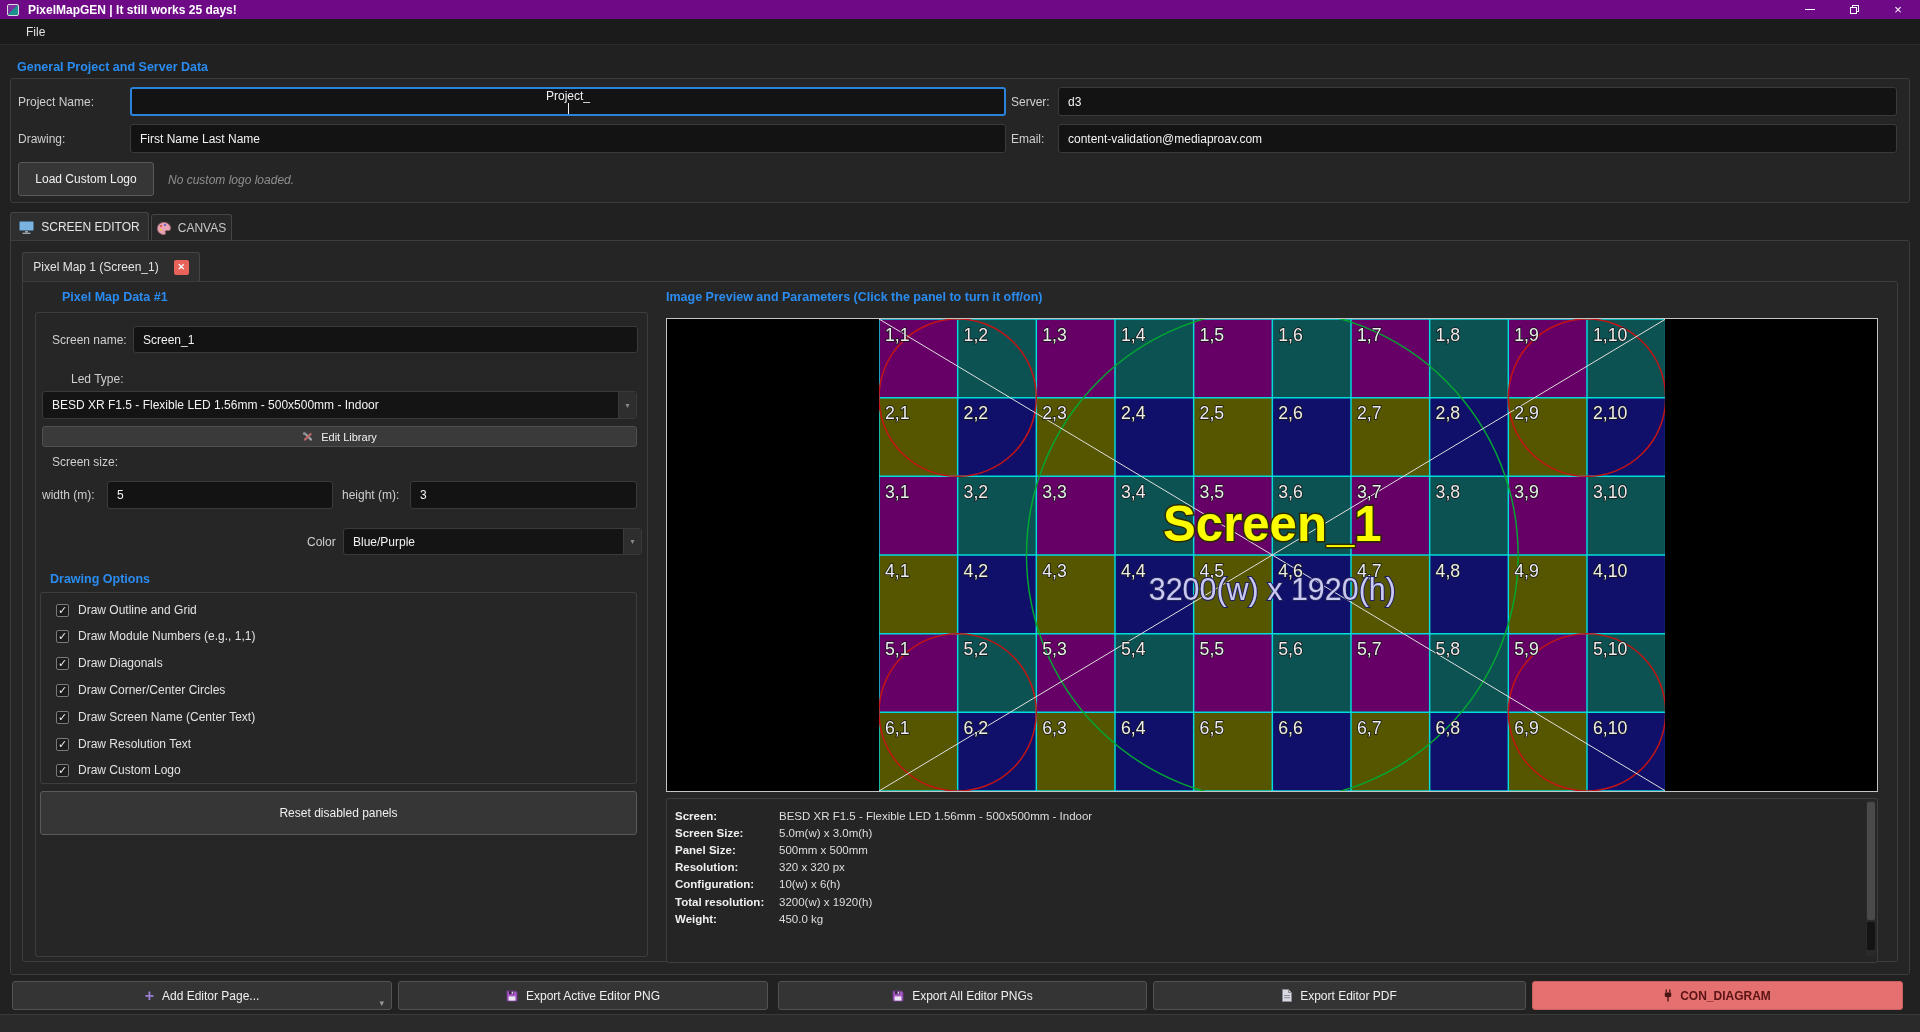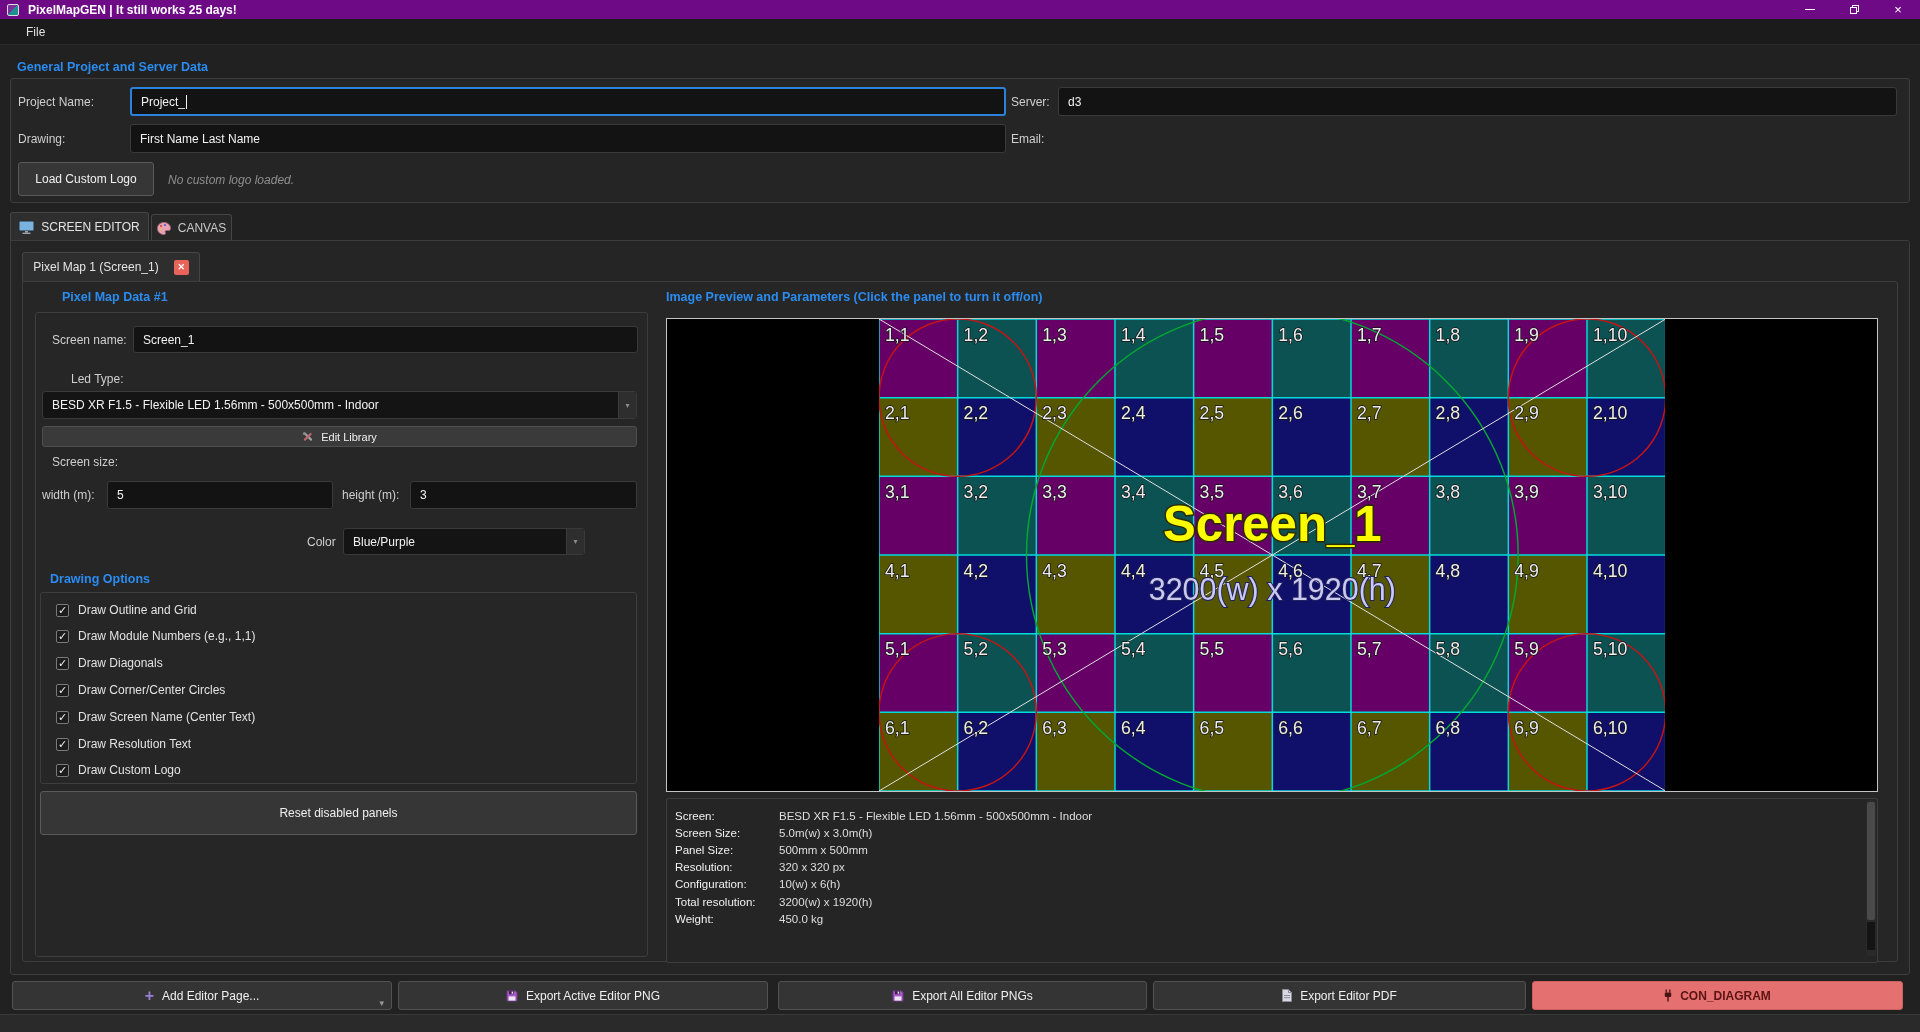--- a/index.html
+++ b/index.html
@@ -49,21 +49,21 @@
   .optlabel{color:#e2e2e2;}
   
   .preview{position:absolute;left:666px;top:318px;width:1212px;height:474px;background:#000;border:1px solid #c4c4c4;display:flex;align-items:center;justify-content:center;overflow:hidden;}
   .pmap-svg{height:100%;aspect-ratio:1600/960;display:block;}
   .mod{font-family:"Liberation Sans",sans-serif;font-size:36px;fill:#ededed;stroke:#141414;stroke-width:3px;paint-order:stroke;}
   .ptitle{font-family:"Liberation Sans",sans-serif;font-size:100px;font-weight:bold;fill:#fcfc00;stroke:#2a2a00;stroke-width:6px;paint-order:stroke;}
   .pres{font-family:"Liberation Sans",sans-serif;font-size:62px;fill:#c9c9f2;stroke:#23235c;stroke-width:4px;paint-order:stroke;}
   
   .infobox{position:absolute;left:666px;top:798px;width:1212px;height:165px;border:1px solid #3d3d3d;border-radius:2px;background:#252525;padding:8px 0 0 8px;}
   .inforow{display:flex;height:17.2px;align-items:center;font-size:11.5px;}
-  .inforow .il{width:104px;font-weight:normal;color:#f0f0f0;}
+  .inforow .il{width:104px;font-weight:bold;color:#f0f0f0;}
   .inforow .iv{color:#dedede;}
   .vscroll{position:absolute;left:1866px;top:800px;width:10px;height:156px;background:#2a2a2a;border-radius:2px;}
   .vthumb{position:absolute;left:1px;top:2px;width:8px;height:118px;background:#4a4a4a;border-radius:2px;}
   .vdark{position:absolute;left:1px;top:122px;width:8px;height:28px;background:#141414;}
   
   .fbtn{position:absolute;top:981px;height:29px;background:#343434;border:1px solid #525252;border-radius:3px;color:#f0f0f0;display:flex;align-items:center;justify-content:center;gap:8px;}
   .fbtn .corner{position:absolute;right:7px;bottom:1px;color:#9a9a9a;font-size:9px;}
   .fbtn.danger{background:#e57070;border-color:#c95f5f;color:#5a1414;font-weight:bold;}
   .plus{color:#9b7fd4;font-size:16px;font-weight:bold;line-height:14px;}
   .footerstrip{position:absolute;left:0;top:1014px;width:1920px;height:18px;background:#2a2a2a;border-top:1px solid #3a3a3a;}
@@ -95,34 +95,37 @@
 
   <div class="menubar">
     <div class="menuitem">File</div>
   </div>
 
   <div class="bluehead" style="left:17px;top:60px;">General Project and Server Data</div>
 
   <div class="groupbox" style="left:10px;top:78px;width:1900px;height:125px;"></div>
 
   <div class="flabel" style="left:18px;top:95px;">Project Name:</div>
-  <div class="tinput focused" style="left:130px;top:87px;width:876px;height:29px;">
+  <div class="tinput focused" style="left:130px;top:87px;width:876px;height:29px;flex-direction:column;">
     <span>Project_</span>
       <span class="caret"></span>
   </div>
   <div class="flabel" style="left:1011px;top:95px;">Server:</div>
   <div class="tinput" style="left:1058px;top:87px;width:839px;height:29px;">
     <span>d3</span>
   </div>
 
   <div class="flabel" style="left:18px;top:132px;">Drawing:</div>
   <div class="tinput" style="left:130px;top:124px;width:876px;height:29px;">
     <span>First Name Last Name</span>
   </div>
   <div class="flabel" style="left:1011px;top:132px;">Email:</div>
+  <div class="tinput" style="left:1058px;top:124px;width:839px;height:29px;">
+    <span>content-validation@mediaproav.com</span>
+  </div>
 
   <div class="btn" style="left:18px;top:162px;width:136px;height:34px;">Load Custom Logo</div>
   <div class="muted" style="left:168px;top:173px;">No custom logo loaded.</div>
 
   <div class="tab active" style="left:10px;top:212px;width:139px;">
     <svg class="icon" width="15" height="13" viewBox="0 0 15 13">
         <rect x="0.5" y="0.5" width="14" height="9" rx="1" fill="#7ab3e0" stroke="#49708f"></rect>
         <rect x="6" y="10" width="3" height="1.6" fill="#9aa2aa"></rect>
         <rect x="3.5" y="11.6" width="8" height="1.4" fill="#9aa2aa"></rect>
       </svg>
@@ -173,21 +176,21 @@
   <div class="flabel" style="left:42px;top:488px;">width (m):</div>
   <div class="tinput" style="left:107px;top:481px;width:226px;height:28px;">
     <span>5</span>
   </div>
   <div class="flabel" style="left:342px;top:488px;">height (m):</div>
   <div class="tinput" style="left:410px;top:481px;width:227px;height:28px;">
     <span>3</span>
   </div>
 
   <div class="flabel" style="left:307px;top:535px;">Color</div>
-  <div class="combo" style="left:343px;top:528px;width:242px;height:27px;">
+  <div class="combo" style="left:343px;top:528px;width:299px;height:27px;">
     <span>Blue/Purple</span>
     <span class="dropzone">▾</span>
   </div>
 
   <div class="bluehead" style="left:50px;top:572px;">Drawing Options</div>
   <div class="groupbox" style="left:40px;top:592px;width:597px;height:192px;background:#262626;">
     <div class="optrow" style="top:7px;">
         <span class="cbox">✓</span>
         <span class="optlabel">Draw Outline and Grid</span>
       </div>

